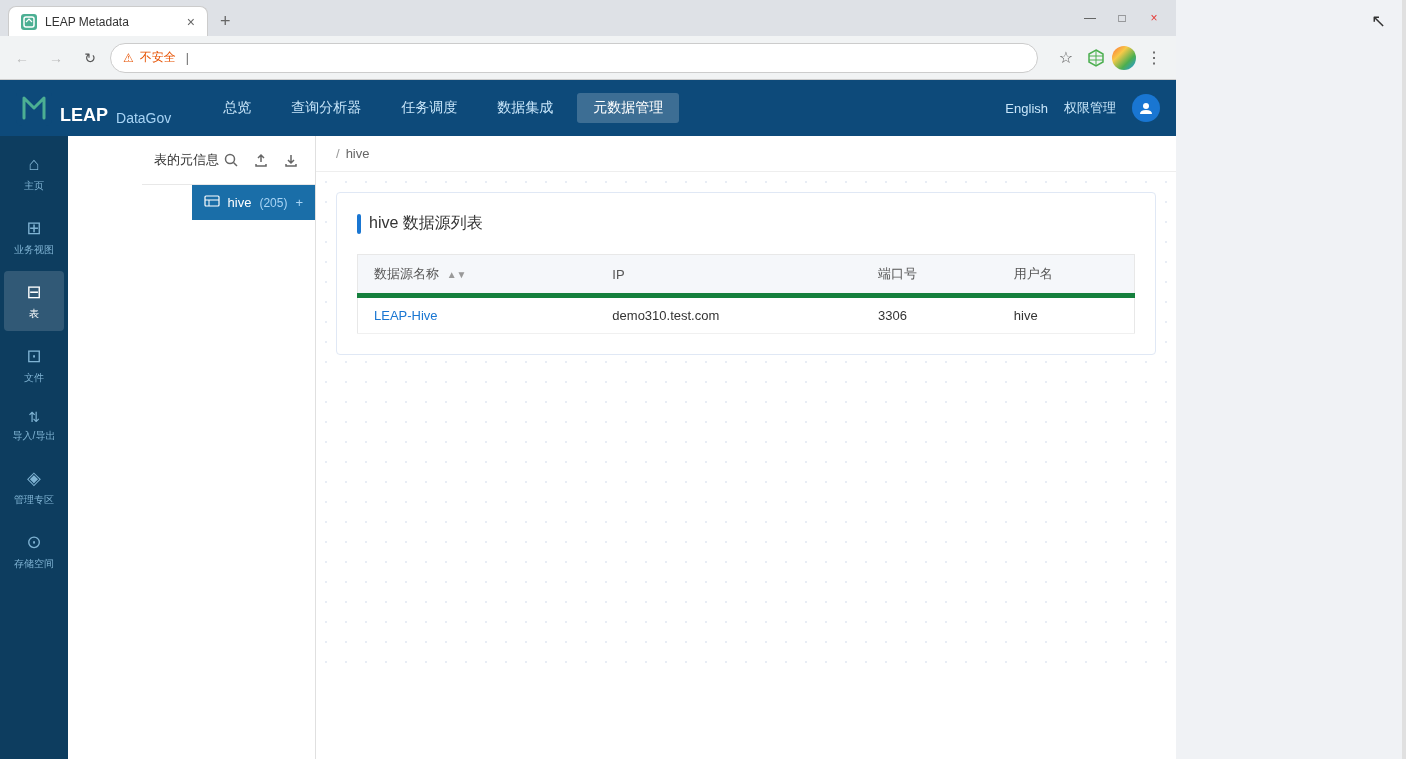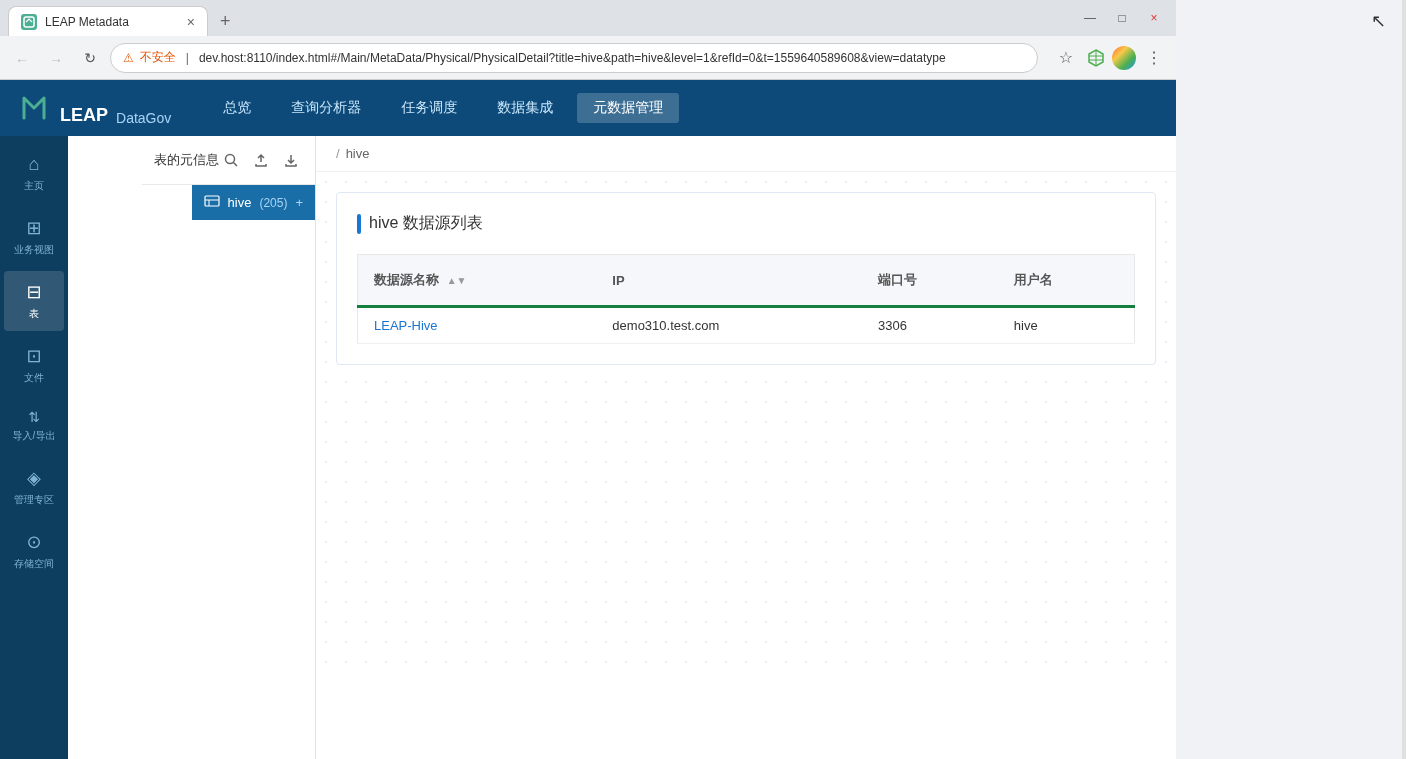--- a/index.html
+++ b/index.html
@@ -60,21 +60,21 @@
     
     .content-area { flex: 1; display: flex; flex-direction: column; background: white; overflow: auto; }
     .breadcrumb { padding: 10px 20px; display: flex; align-items: center; gap: 6px; border-bottom: 1px solid #eee; background: white; }
     .breadcrumb-sep { color: #999; }
     .breadcrumb-item { color: #666; font-size: 13px; }
     .section-title { font-size: 16px; color: #333; margin-bottom: 20px; display: flex; align-items: center; gap: 8px; }
     .section-title-bar { width: 4px; height: 20px; background: #1976d2; border-radius: 2px; }
 
     
     .data-table { width: 100%; border-collapse: collapse; border: 1px solid #e8e8e8; }
-    .data-table th { background: #f5f7fa; padding: 16px 16px; text-align: left; font-size: 13px; color: #555; font-weight: 700; border-bottom: 3px solid #15803d; }
+    .data-table th { background: #f5f7fa; padding: 10px 16px; text-align: left; font-size: 13px; color: #555; font-weight: 400; border-bottom: 5px solid #15803d; }
     .data-table td { padding: 10px 16px; font-size: 13px; color: #333; border-bottom: 1px solid #f0f0f0; }
     .link-text { color: #1976d2; cursor: pointer; text-decoration: none; }
     .sort-icon { color: #999; font-size: 10px; margin-left: 4px; }
 
     
     .content-body-wrapper { background: white; background-image: radial-gradient(#e8edf5 1px, transparent 1px); background-size: 20px 20px; min-height: 500px; padding: 20px; }
     .content-card { background: white; border: 1px solid #e0e8f5; border-radius: 4px; padding: 20px; }
   </style>
 </head>
 <body>
@@ -103,21 +103,20 @@
   </div>
 
   <div class="browser-controls">
     <button class="browser-nav-btn disabled">←</button>
     <button class="browser-nav-btn disabled">→</button>
     <button class="browser-nav-btn">↻</button>
     <div class="browser-address-bar">
       <span style="color:#e65100; font-size:12px;">⚠</span>
       <span class="security-warning" style="color:#e65100; font-size:12px;">不安全</span>
       <span style="color:#666; font-size:12px; margin:0 4px;">|</span>
-      <span class="url-text">dev.host:8110/index.html#/Main/MetaData/Physical/PhysicalDetail?title=hive&amp;path=hive&amp;level=1&amp;refId=0&amp;t=1559640589608&amp;view=datatype</span>
     </div>
     <div class="browser-actions">
       <button class="browser-action-btn">☆</button>
       <div style="width:24px; height:24px; display:flex; align-items:center; justify-content:center;">
         <svg width="20" height="20" viewBox="0 0 20 20">
             <path d="M10 2 L17 6 L17 14 L10 18 L3 14 L3 6 Z" fill="none" stroke="#4caf50" stroke-width="1.5"></path>
             <path d="M10 2 L10 18 M3 8 L17 8 M3 12 L17 12" fill="none" stroke="#4caf50" stroke-width="1"></path>
           </svg>
       </div>
       <div class="profile-icon"></div>
@@ -138,20 +137,30 @@
         <span class="app-title">LEAP</span>
         <span class="app-subtitle">DataGov</span>
       </div>
       <nav class="app-nav">
         <div class="nav-item">总览</div>
         <div class="nav-item">查询分析器</div>
         <div class="nav-item">任务调度</div>
         <div class="nav-item">数据集成</div>
         <div class="nav-item active">元数据管理</div>
       </nav>
+      <div class="app-header-right">
+        <span class="lang-btn">English</span>
+        <span class="admin-btn">权限管理</span>
+        <div class="user-icon">
+          <svg width="16" height="16" viewBox="0 0 16 16">
+              <circle cx="8" cy="6" r="3" fill="white"></circle>
+              <path d="M2 14 Q2 10 8 10 Q14 10 14 14" fill="white"></path>
+            </svg>
+        </div>
+      </div>
     </div>
 
     <div class="main-layout">
 
       <div class="left-sidebar">
         <div class="sidebar-item-nav">
           <span class="nav-icon">⌂</span>
           <span>主页</span>
         </div>
         <div class="sidebar-item-nav">

